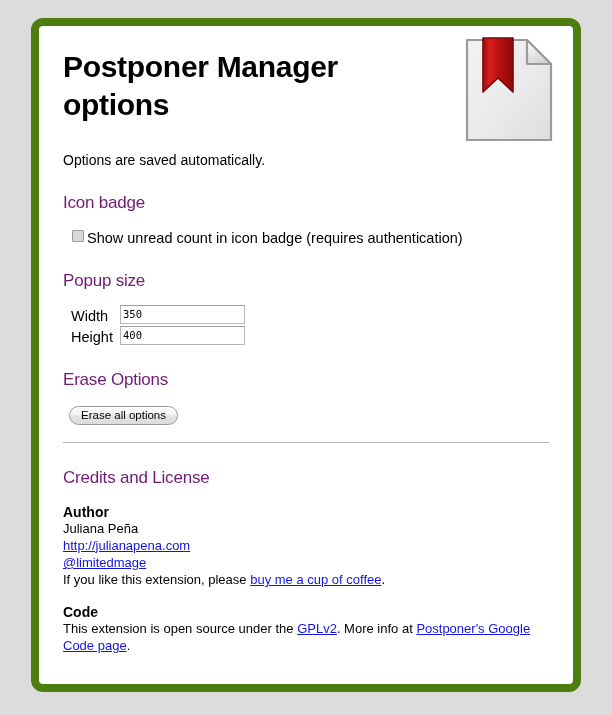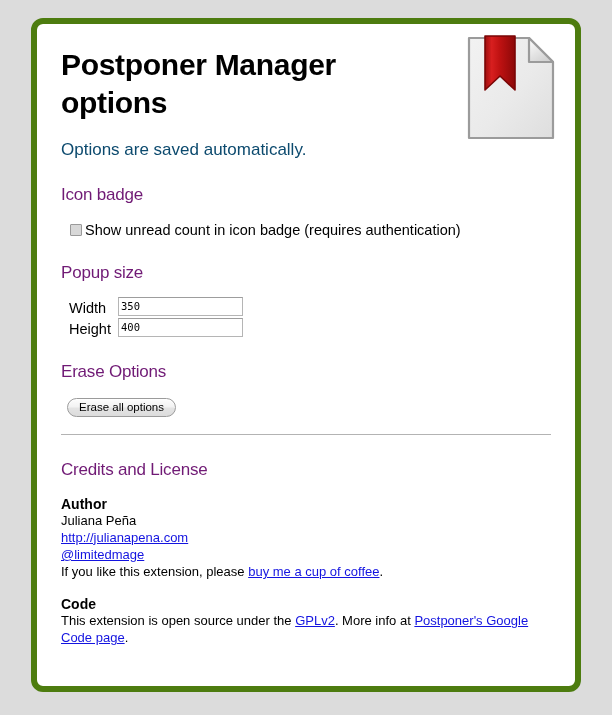--- a/index.html
+++ b/index.html
@@ -16,21 +16,21 @@
     overflow: hidden;
   }
 
   .page-card {
     position: absolute;
     left: 31px;
     top: 18px;
     width: 550px;
     height: 674px;
     background: #ffffff;
-    border: 6px solid #4d7c0f;
+    border: 8px solid #4d7c0f;
     border-radius: 12px;
   }
 
   .card-inner {
     position: relative;
     padding: 22px 24px 0 24px;
     height: 100%;
   }
 
   
@@ -48,38 +48,38 @@
     padding: 0;
     font-size: 30px;
     line-height: 1.26;
     font-weight: bold;
     letter-spacing: -0.3px;
     color: #000;
     max-width: 330px;
   }
 
   p.subtitle {
-    margin: 18px 0 0 0;
-    font-size: 17px;
-    color: #0c4a6e;
+    margin: 28px 0 0 0;
+    font-size: 14px;
+    color: #000000;
   }
 
   h2.section-heading {
     margin: 25px 0 0 0;
     font-size: 17px;
     font-weight: normal;
     color: #701a75;
     letter-spacing: -0.2px;
   }
 
   
   .checkbox-row {
     margin-top: 17px;
     display: flex;
-    align-items: center;
+    align-items: flex-start;
     font-size: 14.5px;
   }
   .cb {
     width: 12px;
     height: 12px;
     border: 1px solid #9a9a9a;
     background: #d8d8d8;
     margin: 0 3px 0 9px;
     flex: 0 0 auto;
     display: inline-block;

